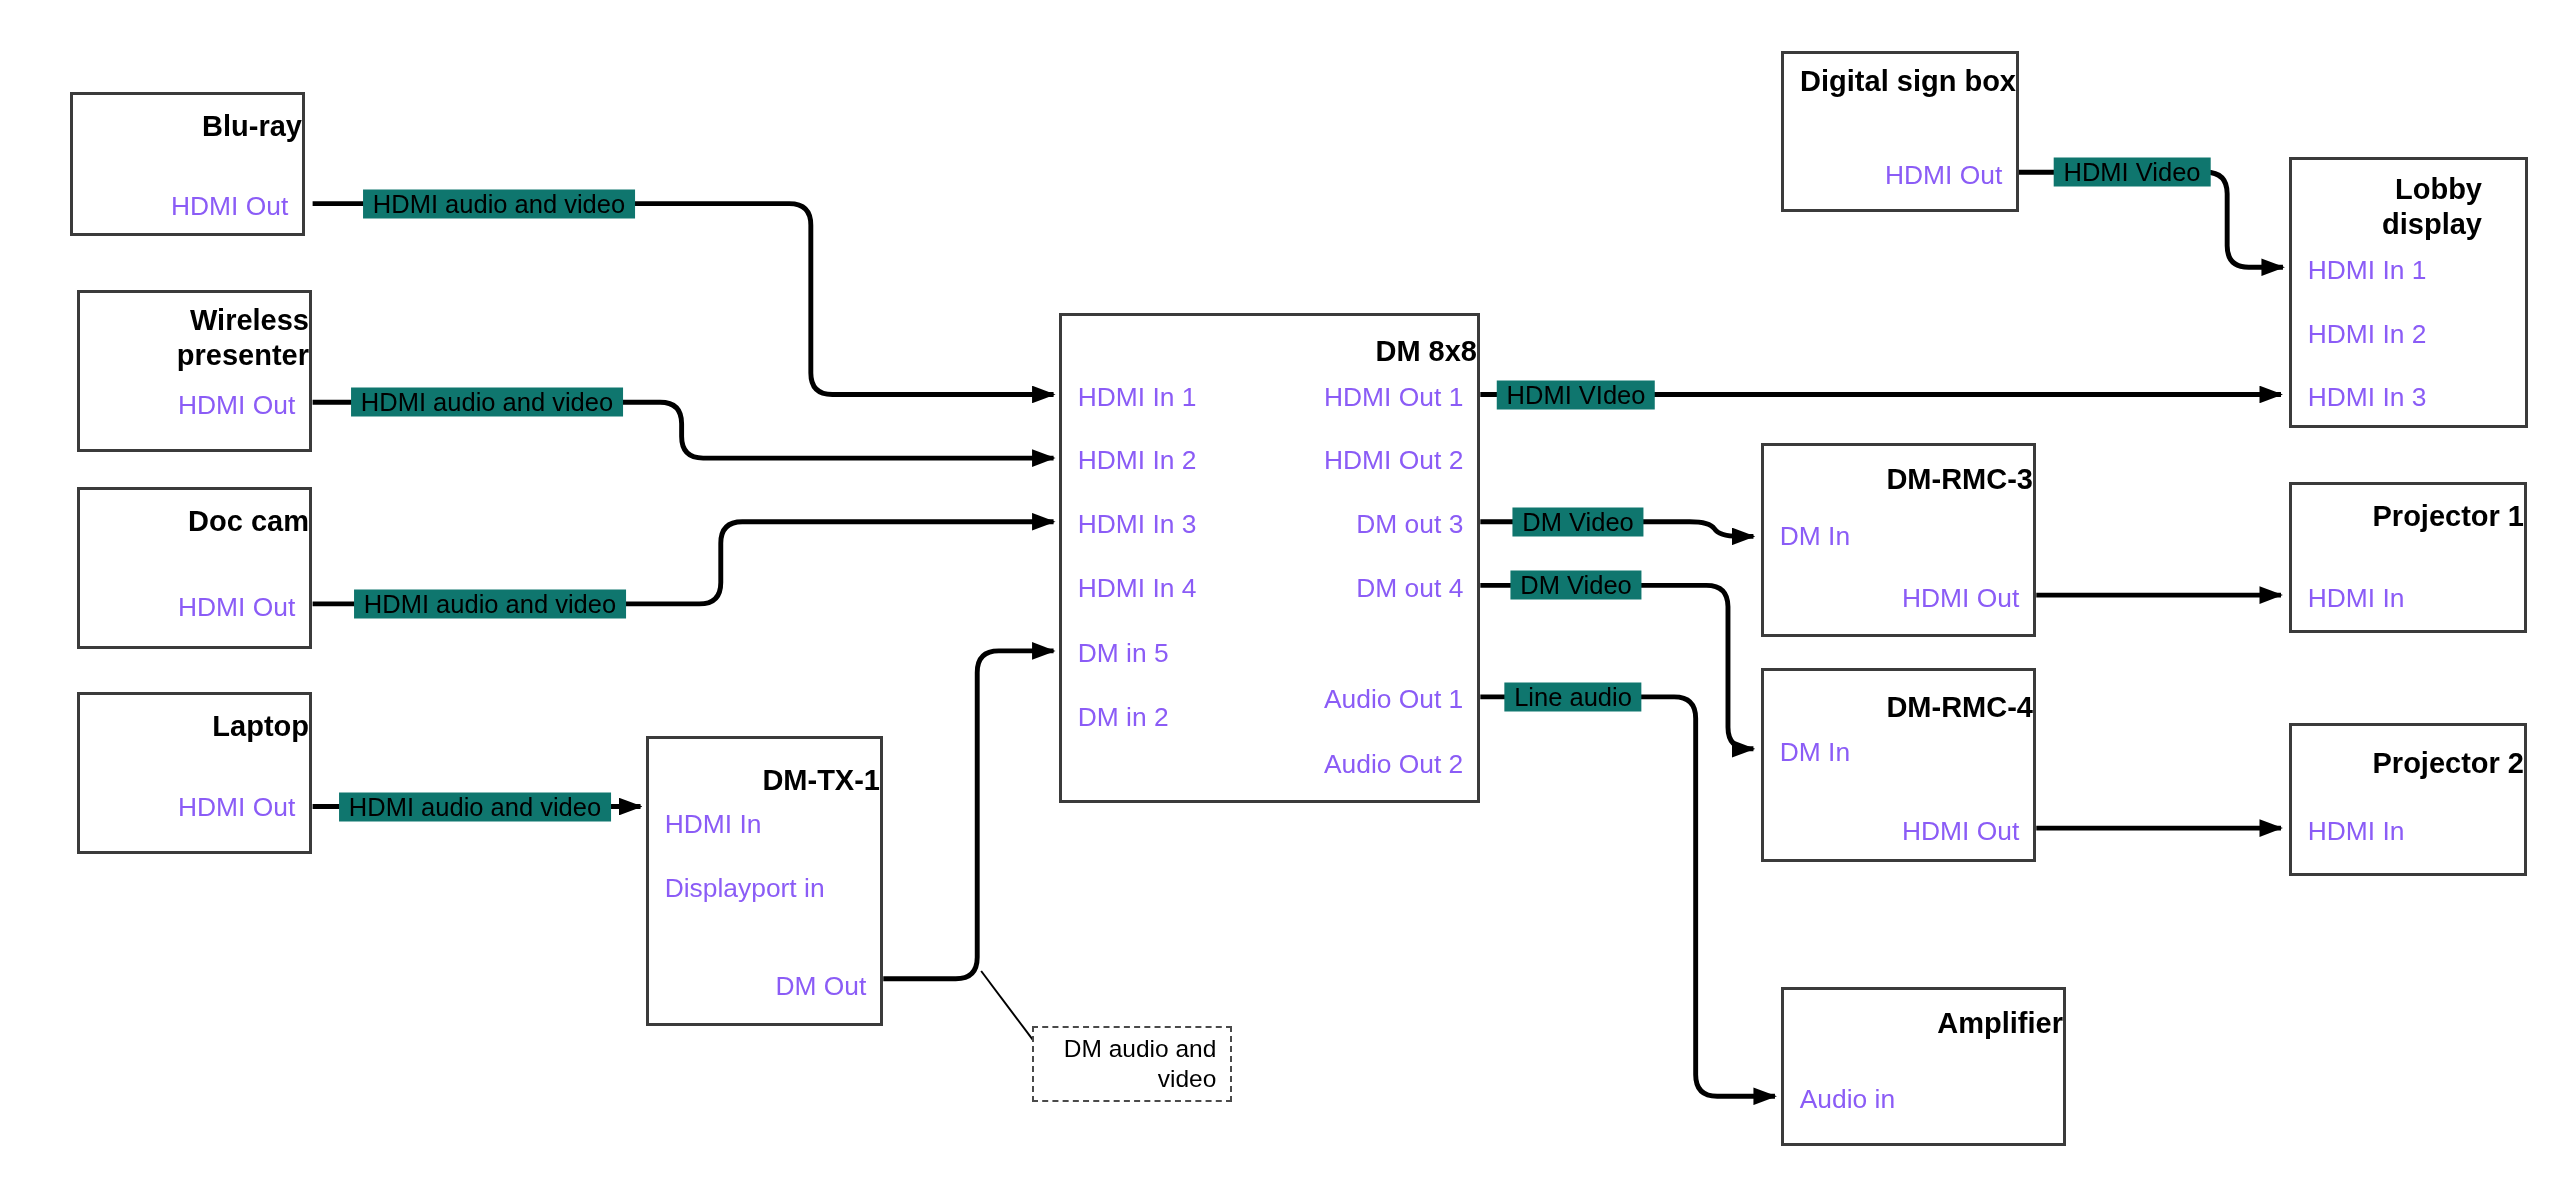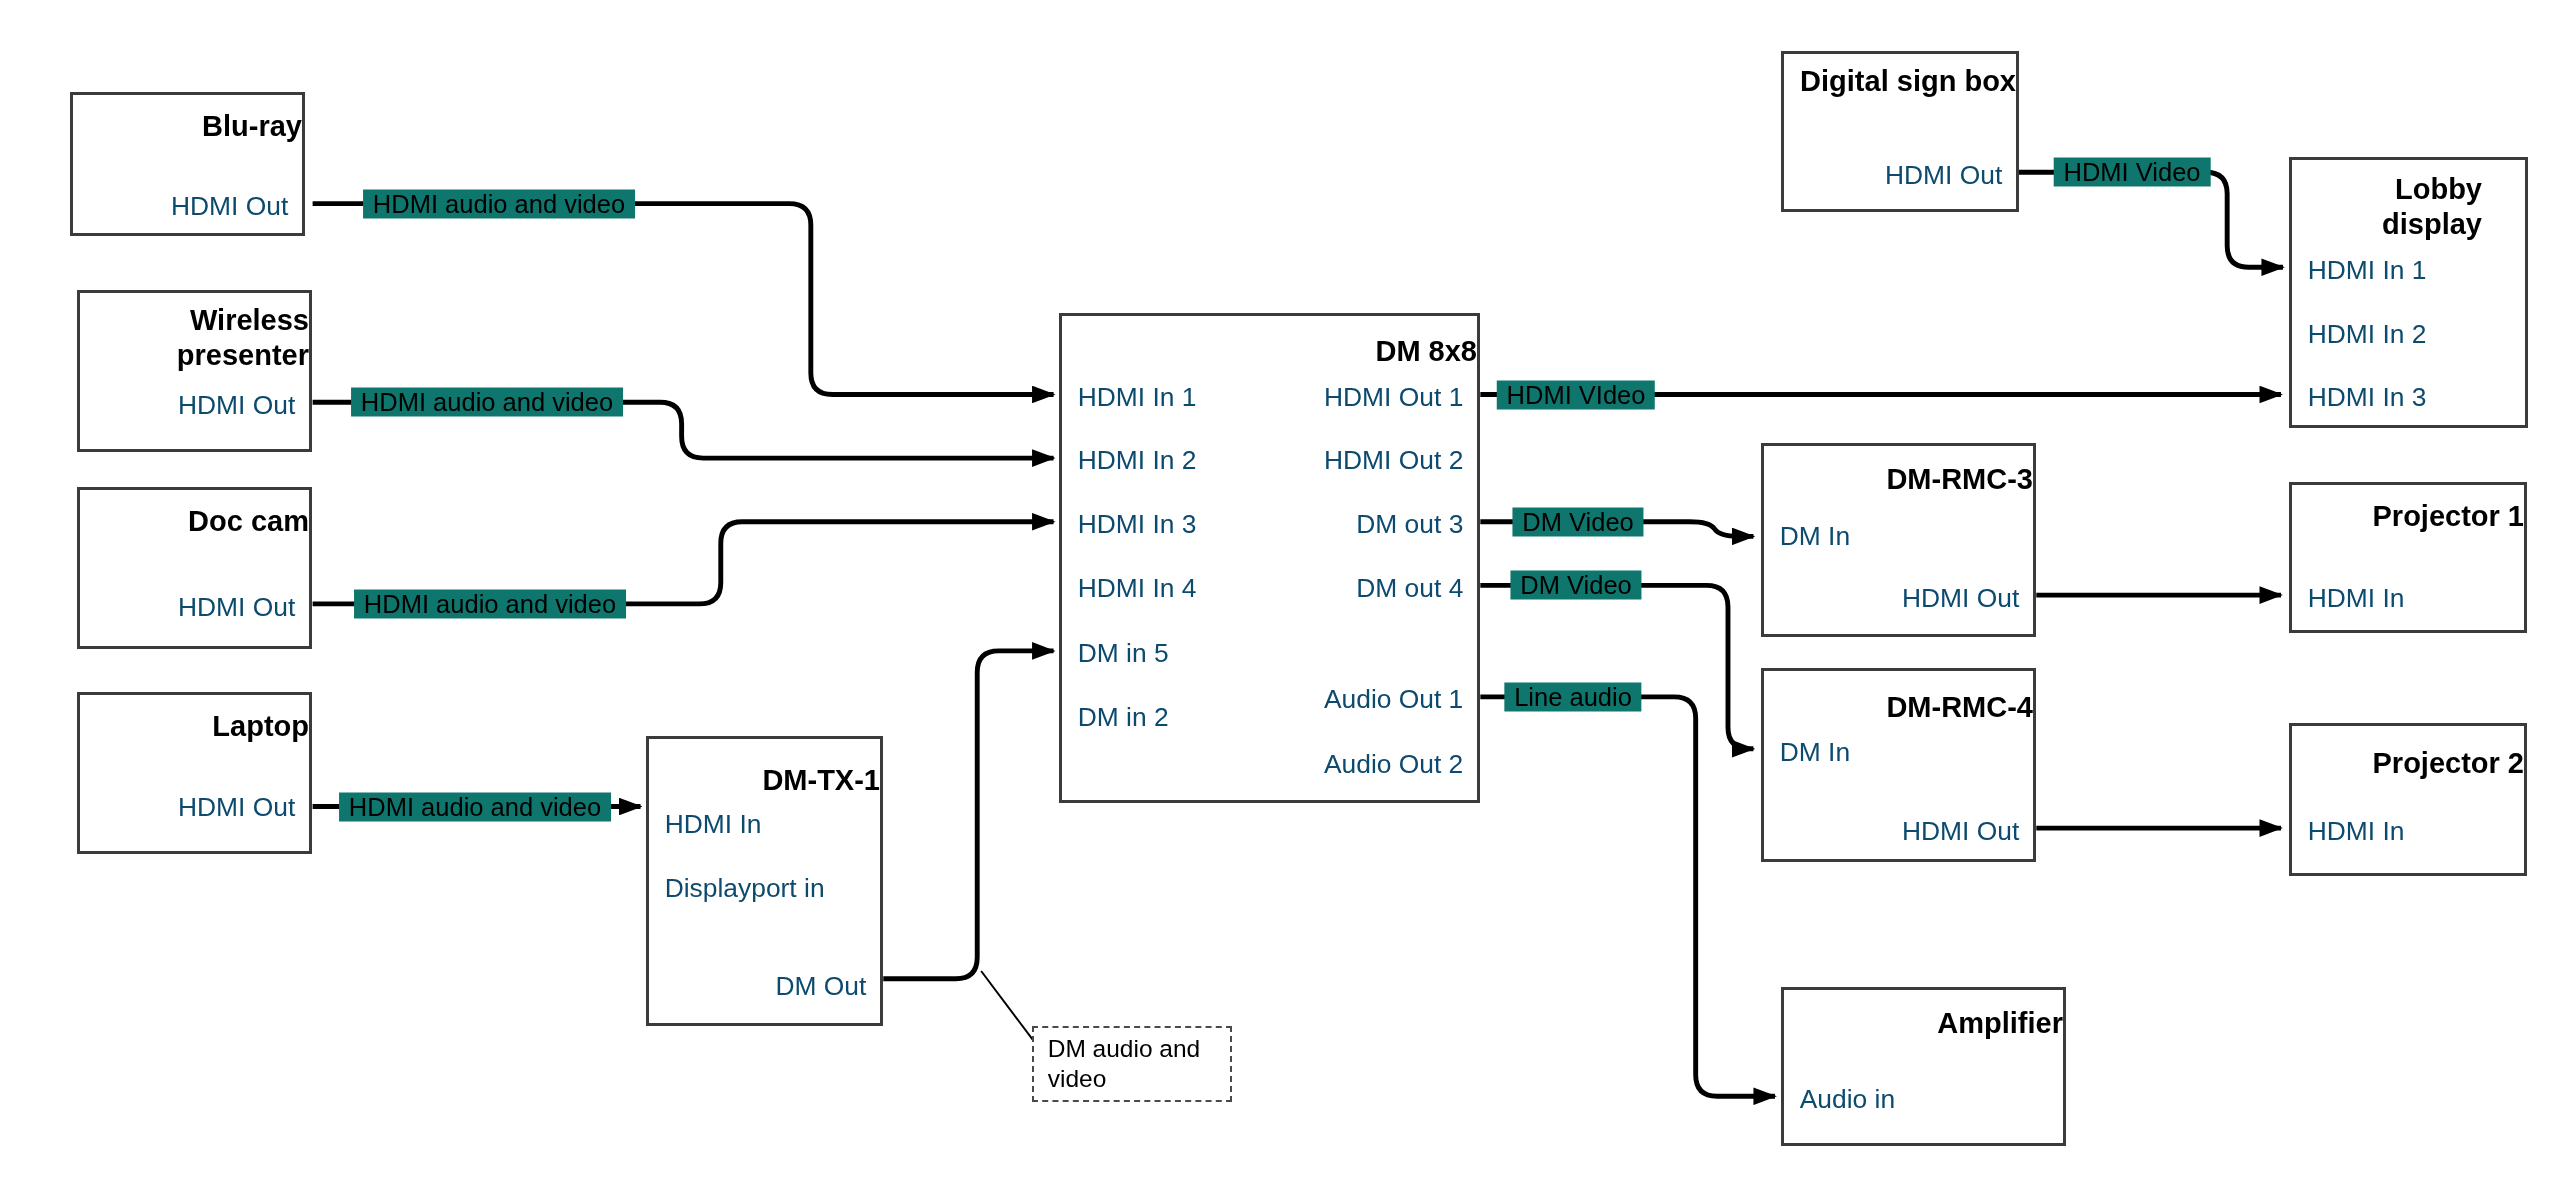--- a/index.html
+++ b/index.html
@@ -31,40 +31,40 @@
     font-size: 29px;
     line-height: 35px;
     color: #000000;
   }
   .node .title.narrow { max-width: 147px; margin-left: auto; margin-right: auto; }
   .port {
     position: absolute;
     font-size: 26.4px;
     line-height: 31px;
     white-space: nowrap;
-    color: #0c4a6e;
+    color: #8b5cf6;
   }
   .port.left  { left: 15.7px; }
   .port.right { right: 13.7px; text-align: right; }
   .edge-label {
     position: absolute;
     transform: translate(-50%, -50%);
     background: #0f766e;
     font-size: 25.5px;
     line-height: 29px;
     padding: 0 9.8px;
     white-space: nowrap;
     color: #000000;
   }
   .annotation {
     position: absolute;
     box-sizing: border-box;
     border: 2px dashed #4a4a4a;
     background: #ffffff;
-    text-align: left;
+    text-align: right;
     font-size: 24.5px;
     line-height: 30px;
     padding: 5.9px 13.7px;
     color: #000000;
   }
 </style>
 </head>
 <body>
 
 <div class="canvas">

